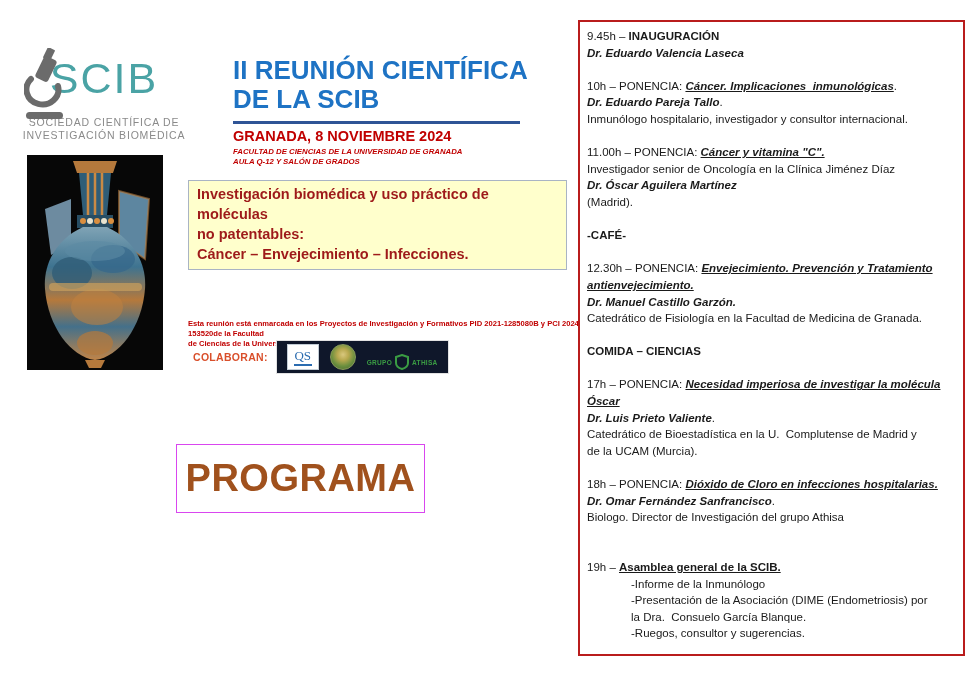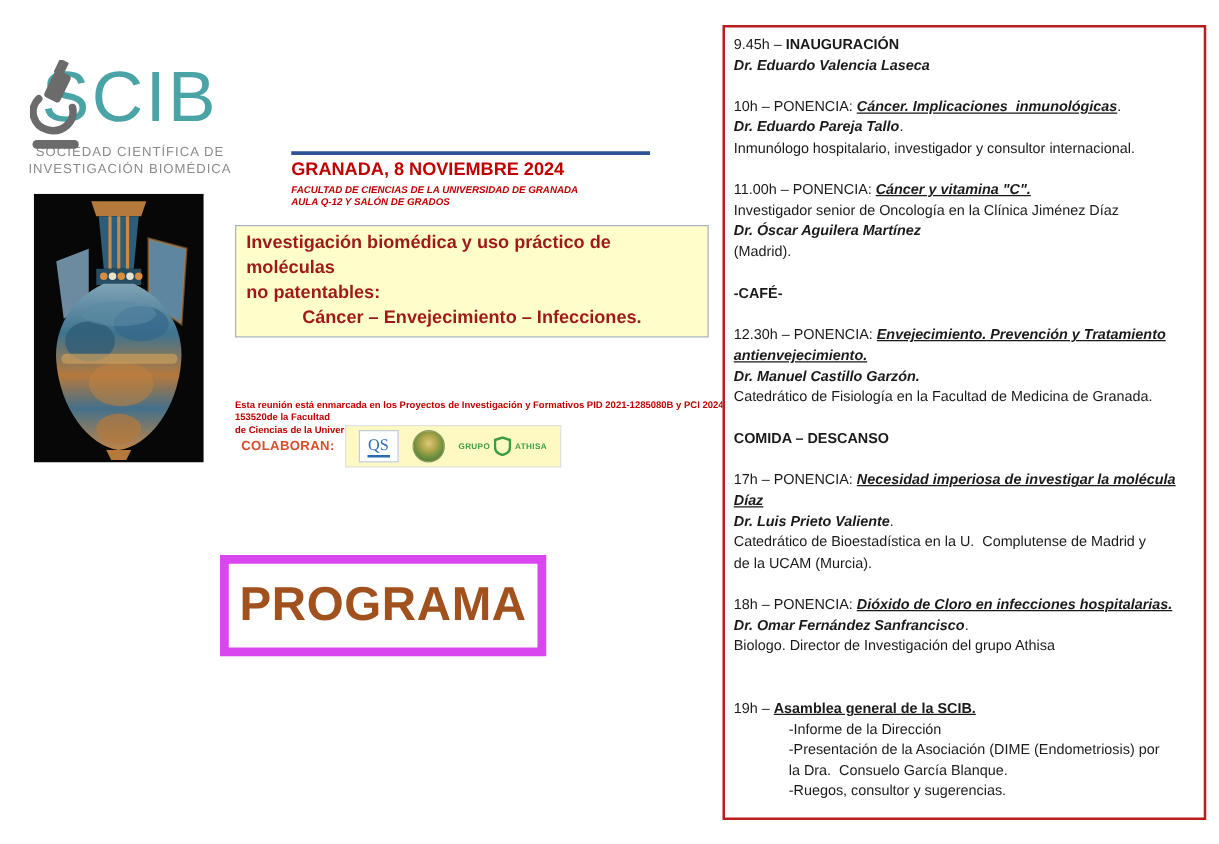--- a/index.html
+++ b/index.html
@@ -1,53 +1,53 @@
 <!DOCTYPE html>
 <html><head>
 <meta charset="utf-8">
 <style>
   html,body{margin:0;padding:0;background:#ffffff;}
   .page{position:relative;width:975px;height:675px;background:#fff;font-family:"Liberation Sans",sans-serif;overflow:hidden;}
 
   
   .logo-block{position:absolute;left:20px;top:42px;width:168px;height:108px;text-align:center;}
   .logo-row{position:relative;height:74px;}
-  .logo-acronym{font-size:57px;line-height:72px;color:#4AA3A5;letter-spacing:2px;font-weight:400;}
+  .logo-acronym{font-size:43px;line-height:72px;color:#4AA3A5;letter-spacing:2px;font-weight:400;}
   .microscope{position:absolute;left:4px;top:6px;z-index:2;}
   .logo-sub{font-size:10.5px;color:#8a8a8a;letter-spacing:0.8px;line-height:13px;white-space:nowrap;}
 
   
   .vase{position:absolute;left:27px;top:155px;width:136px;height:215px;}
 
   
   .title{position:absolute;left:233px;top:56px;font-size:26px;font-weight:bold;color:#1E73C4;line-height:29px;white-space:nowrap;}
   .rule{position:absolute;left:233px;top:121px;width:287px;height:3px;background:#2F5496;}
   .date{position:absolute;left:233px;top:128px;font-size:14.5px;font-weight:bold;color:#C00000;white-space:nowrap;}
   .venue{position:absolute;left:233px;top:147px;font-size:7.8px;font-weight:bold;color:#C00000;line-height:9.5px;white-space:nowrap;font-style:italic;}
 
   
   .topic-box{position:absolute;left:188px;top:180px;width:361px;background:#FFFFCC;border:1px solid #A9B4C4;padding:3px 8px 5px 8px;font-size:14.5px;font-weight:bold;color:#9E1A1A;line-height:20px;}
-  .topic-box .centered{text-align:center;}
+  .topic-box .centered{}
 
   
   .funding{position:absolute;left:188px;top:319px;width:398px;font-size:7.6px;font-weight:bold;color:#C00000;line-height:10px;}
 
   
   .colab{position:absolute;left:193px;top:340px;display:flex;align-items:center;gap:8px;}
   .colab-label{font-size:10.5px;font-weight:bold;color:#D94F2B;letter-spacing:0.3px;}
-  .logo-strip{display:flex;align-items:center;gap:11px;background:#fef9c3;border:1px solid #e2e2e2;padding:3px 10px;height:26px;}
+  .logo-strip{display:flex;align-items:flex-end;gap:11px;background:#0f172a;border:1px solid #e2e2e2;padding:3px 10px;height:26px;}
   .qs-box{width:30px;height:24px;border:1px solid #c3cdd6;display:flex;flex-direction:column;align-items:center;justify-content:center;background:#fff;}
   .qs-text{font-family:"Liberation Serif",serif;font-size:13px;color:#2B6CB0;line-height:13px;}
   .qs-bar{width:18px;height:2px;background:#2B6CB0;margin-top:2px;}
   .crest{width:24px;height:24px;border-radius:50%;background:radial-gradient(circle at 50% 40%,#d9c87e 0%,#b8a94f 30%,#6b8f3e 62%,#44632c 100%);border:1px solid #8a9a5b;}
   .athisa{display:flex;align-items:center;gap:3px;}
   .athisa-text{font-size:6.5px;font-weight:bold;color:#3A9C43;letter-spacing:0.3px;}
 
   
-  .programa-box{position:absolute;left:176px;top:444px;width:247px;height:67px;border:7px solid #d946ef;background:#fff;display:flex;align-items:center;justify-content:center;}
+  .programa-box{position:absolute;left:176px;top:444px;width:247px;height:67px;border:1px solid #d946ef;background:#fff;display:flex;align-items:center;justify-content:center;}
   .programa-text{font-size:38px;font-weight:bold;color:#A0511D;letter-spacing:0.5px;}
 
   
   .panel{position:absolute;left:578px;top:20px;width:372px;height:626px;border:2px solid #b91c1c;padding:6px 4px 0 7px;overflow:hidden;background:#fff;}
   .sched-line{font-size:11.5px;line-height:16.6px;white-space:pre;color:#1a1a1a;}
   .sched-line.indent{padding-left:44px;}
   .b{font-weight:bold;}
   .bi{font-weight:bold;font-style:italic;}
   .biu{font-weight:bold;font-style:italic;text-decoration:underline;}
   .bu{font-weight:bold;text-decoration:underline;}
@@ -103,20 +103,24 @@
       <ellipse cx="45" cy="118" rx="20" ry="16" fill="#2f5d77" opacity="0.8"></ellipse>
       <ellipse cx="86" cy="104" rx="22" ry="14" fill="#35678a" opacity="0.7"></ellipse>
       <ellipse cx="70" cy="152" rx="26" ry="18" fill="#c0813f" opacity="0.55"></ellipse>
       <ellipse cx="68" cy="96" rx="30" ry="10" fill="#5b8ba3" opacity="0.6"></ellipse>
       <rect x="22" y="128" width="93" height="8" rx="4" fill="#caa05c" opacity="0.7"></rect>
       <ellipse cx="68" cy="188" rx="18" ry="12" fill="#b5793c" opacity="0.7"></ellipse>
       <path d="M58 205 L78 205 L74 213 L62 213 Z" fill="#b5793c"></path>
     </svg>
   </div>
 
+  <div class="title">
+    <div>II REUNIÓN CIENTÍFICA</div>
+    <div>DE LA SCIB</div>
+  </div>
   <div class="rule"></div>
   <div class="date">GRANADA, 8 NOVIEMBRE 2024</div>
   <div class="venue">
     <div>FACULTAD DE CIENCIAS DE LA UNIVERSIDAD DE GRANADA</div>
     <div>AULA Q-12 Y SALÓN DE GRADOS</div>
   </div>
 
   <div class="topic-box">
     <div>Investigación biomédica y uso práctico de moléculas</div>
     <div>no patentables:</div>
@@ -163,33 +167,33 @@
       <div class="sched-line"><span class="bi">Dr. Óscar Aguilera Martínez</span></div>
       <div class="sched-line"><span>(Madrid).</span></div>
       <div class="sched-line"> </div>
       <div class="sched-line"><span class="b">-CAFÉ-</span></div>
       <div class="sched-line"> </div>
       <div class="sched-line"><span>12.30h – PONENCIA: </span><span class="biu">Envejecimiento. Prevención y Tratamiento</span></div>
       <div class="sched-line"><span class="biu">antienvejecimiento.</span></div>
       <div class="sched-line"><span class="bi">Dr. Manuel Castillo Garzón.</span></div>
       <div class="sched-line"><span>Catedrático de Fisiología en la Facultad de Medicina de Granada.</span></div>
       <div class="sched-line"> </div>
-      <div class="sched-line"><span class="b">COMIDA – DESCANSO</span></div>
+      <div class="sched-line"><span class="b">COMIDA – CIENCIAS</span></div>
       <div class="sched-line"> </div>
       <div class="sched-line"><span>17h – PONENCIA: </span><span class="biu">Necesidad imperiosa de investigar la molécula</span></div>
-      <div class="sched-line"><span class="biu">Díaz</span></div>
+      <div class="sched-line"><span class="biu">Óscar</span></div>
       <div class="sched-line"><span class="bi">Dr. Luis Prieto Valiente</span><span>.</span></div>
       <div class="sched-line"><span>Catedrático de Bioestadística en la U.  Complutense de Madrid y</span></div>
       <div class="sched-line"><span>de la UCAM (Murcia).</span></div>
       <div class="sched-line"> </div>
       <div class="sched-line"><span>18h – PONENCIA: </span><span class="biu">Dióxido de Cloro en infecciones hospitalarias.</span></div>
       <div class="sched-line"><span class="bi">Dr. Omar Fernández Sanfrancisco</span><span>.</span></div>
       <div class="sched-line"><span>Biologo. Director de Investigación del grupo Athisa</span></div>
       <div class="sched-line"> </div>
       <div class="sched-line"> </div>
       <div class="sched-line"><span>19h – </span><span class="bu">Asamblea general de la SCIB.</span></div>
-      <div class="sched-line indent"><span>-Informe de la Dirección</span></div>
+      <div class="sched-line indent"><span>-Informe de la Inmunólogo</span></div>
       <div class="sched-line indent"><span>-Presentación de la Asociación (DIME (Endometriosis) por</span></div>
       <div class="sched-line indent"><span>la Dra.  Consuelo García Blanque.</span></div>
       <div class="sched-line indent"><span>-Ruegos, consultor y sugerencias.</span></div>
     </div>
 
 </div>
 
 </body></html>

